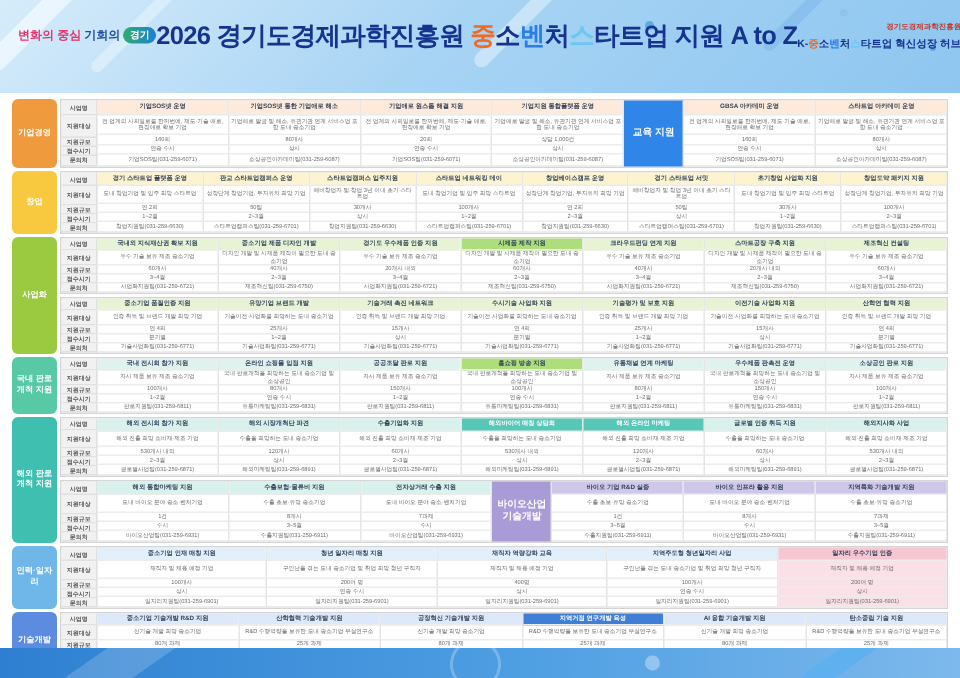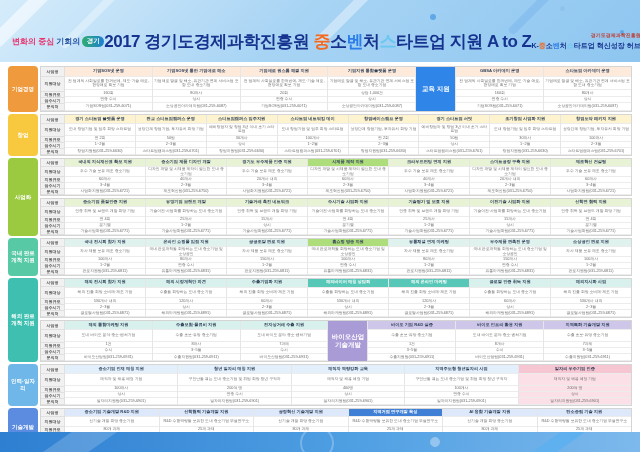--- a/index.html
+++ b/index.html
@@ -12,21 +12,21 @@
   .streak { position:absolute; background:rgba(255,255,255,.55); border-radius:20px; transform:rotate(-45deg); }
   .s1 { width:90px; height:14px; left:-20px; top:6px; }
   .s2 { width:150px; height:8px; left:40px; top:-10px; background:rgba(255,255,255,.35); }
   .s3 { width:120px; height:10px; left:300px; top:-4px; background:rgba(255,255,255,.4); }
   .s4 { width:70px; height:8px; left:500px; top:4px; background:rgba(120,180,235,.5); }
   .dot { position:absolute; border-radius:50%; background:#5fa8e6; }
   .d1 { width:6px; height:6px; left:430px; top:14px; }
   .d2 { width:4px; height:4px; left:620px; top:30px; }
   .d3 { width:5px; height:5px; left:560px; top:6px; background:#8fc3ee; }
 
-  .hdr-row { position:absolute; left:0; top:20px; width:640px; height:42px; display:flex; align-items:center; }
+  .hdr-row { position:absolute; left:0; top:2px; width:640px; height:42px; display:flex; align-items:center; }
   .hdr-left { width:170px; padding-left:12px; }
   .ggd-line1 { font-size:8px; font-weight:800; white-space:nowrap; display:flex; align-items:center; gap:2px; }
   .ggd-red { color:#e8336d; } .ggd-blue { color:#1d4ea0; }
   .ggd-badge { display:inline-flex; align-items:center; justify-content:center; width:22px; height:11px;
     border-radius:7px; background:linear-gradient(90deg,#2fae6e,#1f7ed6); color:#fff; font-size:6.5px; font-weight:800; }
   .ggd-line2 { font-size:7.5px; color:#3a4a5a; margin-top:3px; font-weight:600; }
   .hdr-title { flex:1; text-align:center; font-weight:800; font-size:17px; color:#16338f;
     letter-spacing:-0.5px; white-space:nowrap; }
   .t-orange { color:#f26a21; } .t-blue { color:#2b7de9; } .t-sky { color:#6cc7f0; }
   .hdr-right { width:150px; text-align:right; padding-right:14px; }
@@ -77,21 +77,21 @@
 
   <div class="hdr-row">
     <div class="hdr-left">
       <div class="ggd-line1">
         <span class="ggd-red">변화의 중심</span>
         <span class="ggd-blue">기회의</span>
         <span class="ggd-badge">경기</span>
       </div>
     </div>
 
-    <div class="hdr-title"><span>2017 경기도경제과학진흥원 </span><span class="t-orange">중</span><span>소</span><span class="t-blue">벤</span><span>처</span><span class="t-sky">스</span><span>타트업 지원 A to Z</span></div>
+    <div class="hdr-title"><span>2026 경기도경제과학진흥원 </span><span class="t-orange">중</span><span>소</span><span class="t-blue">벤</span><span>처</span><span class="t-sky">스</span><span>타트업 지원 A to Z</span></div>
 
     <div class="hdr-right">
       <div class="gbsa-sub">경기도경제과학진흥원</div>
       <div class="gbsa-tag"><span>K-</span><span class="t-orange">중</span><span>소</span><span class="t-blue">벤</span><span>처</span><span class="t-sky">스</span><span>타트업 혁신성장 허브</span></div>
     </div>
   </div>
 </div>
 
 <div class="table-wrap">
   <div class="rail" id="rail">

